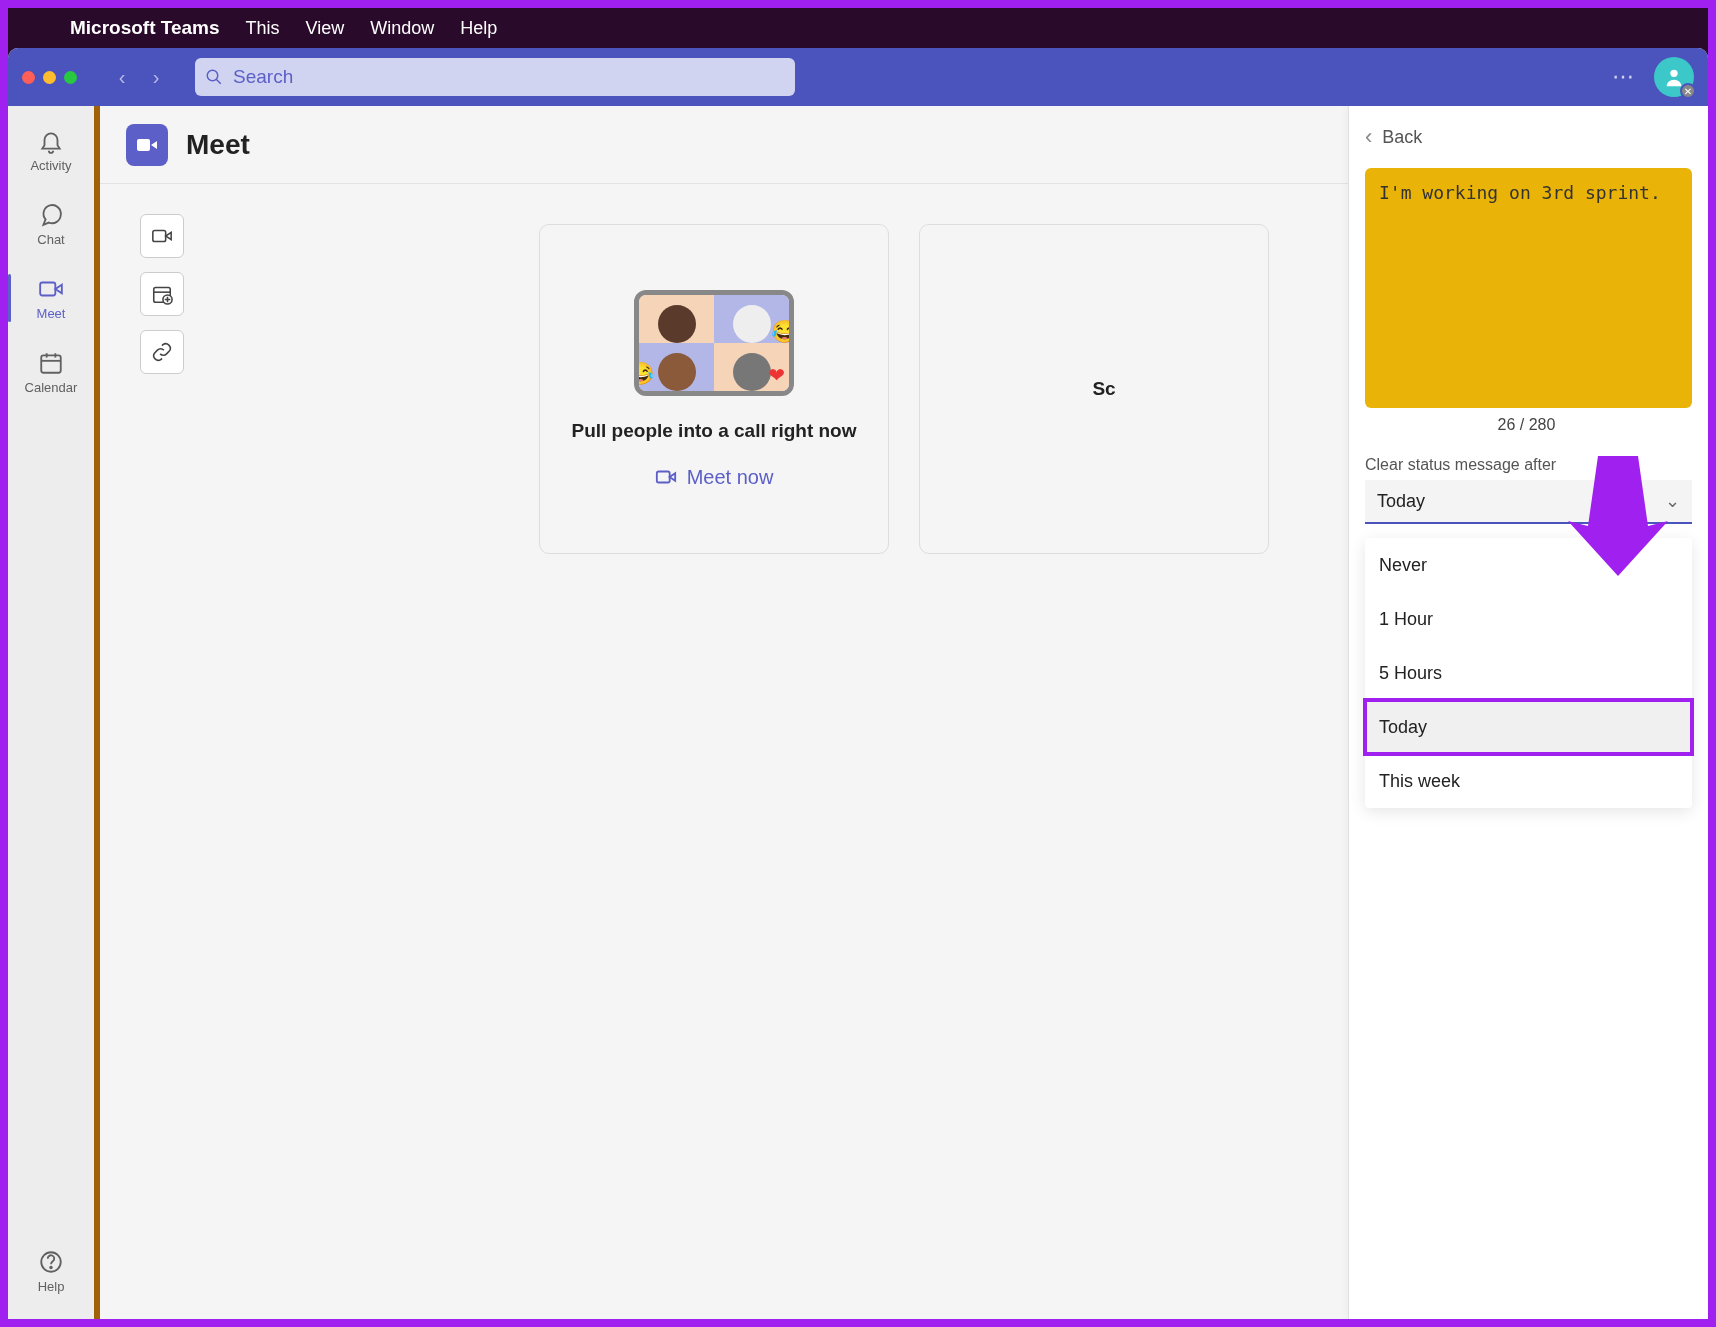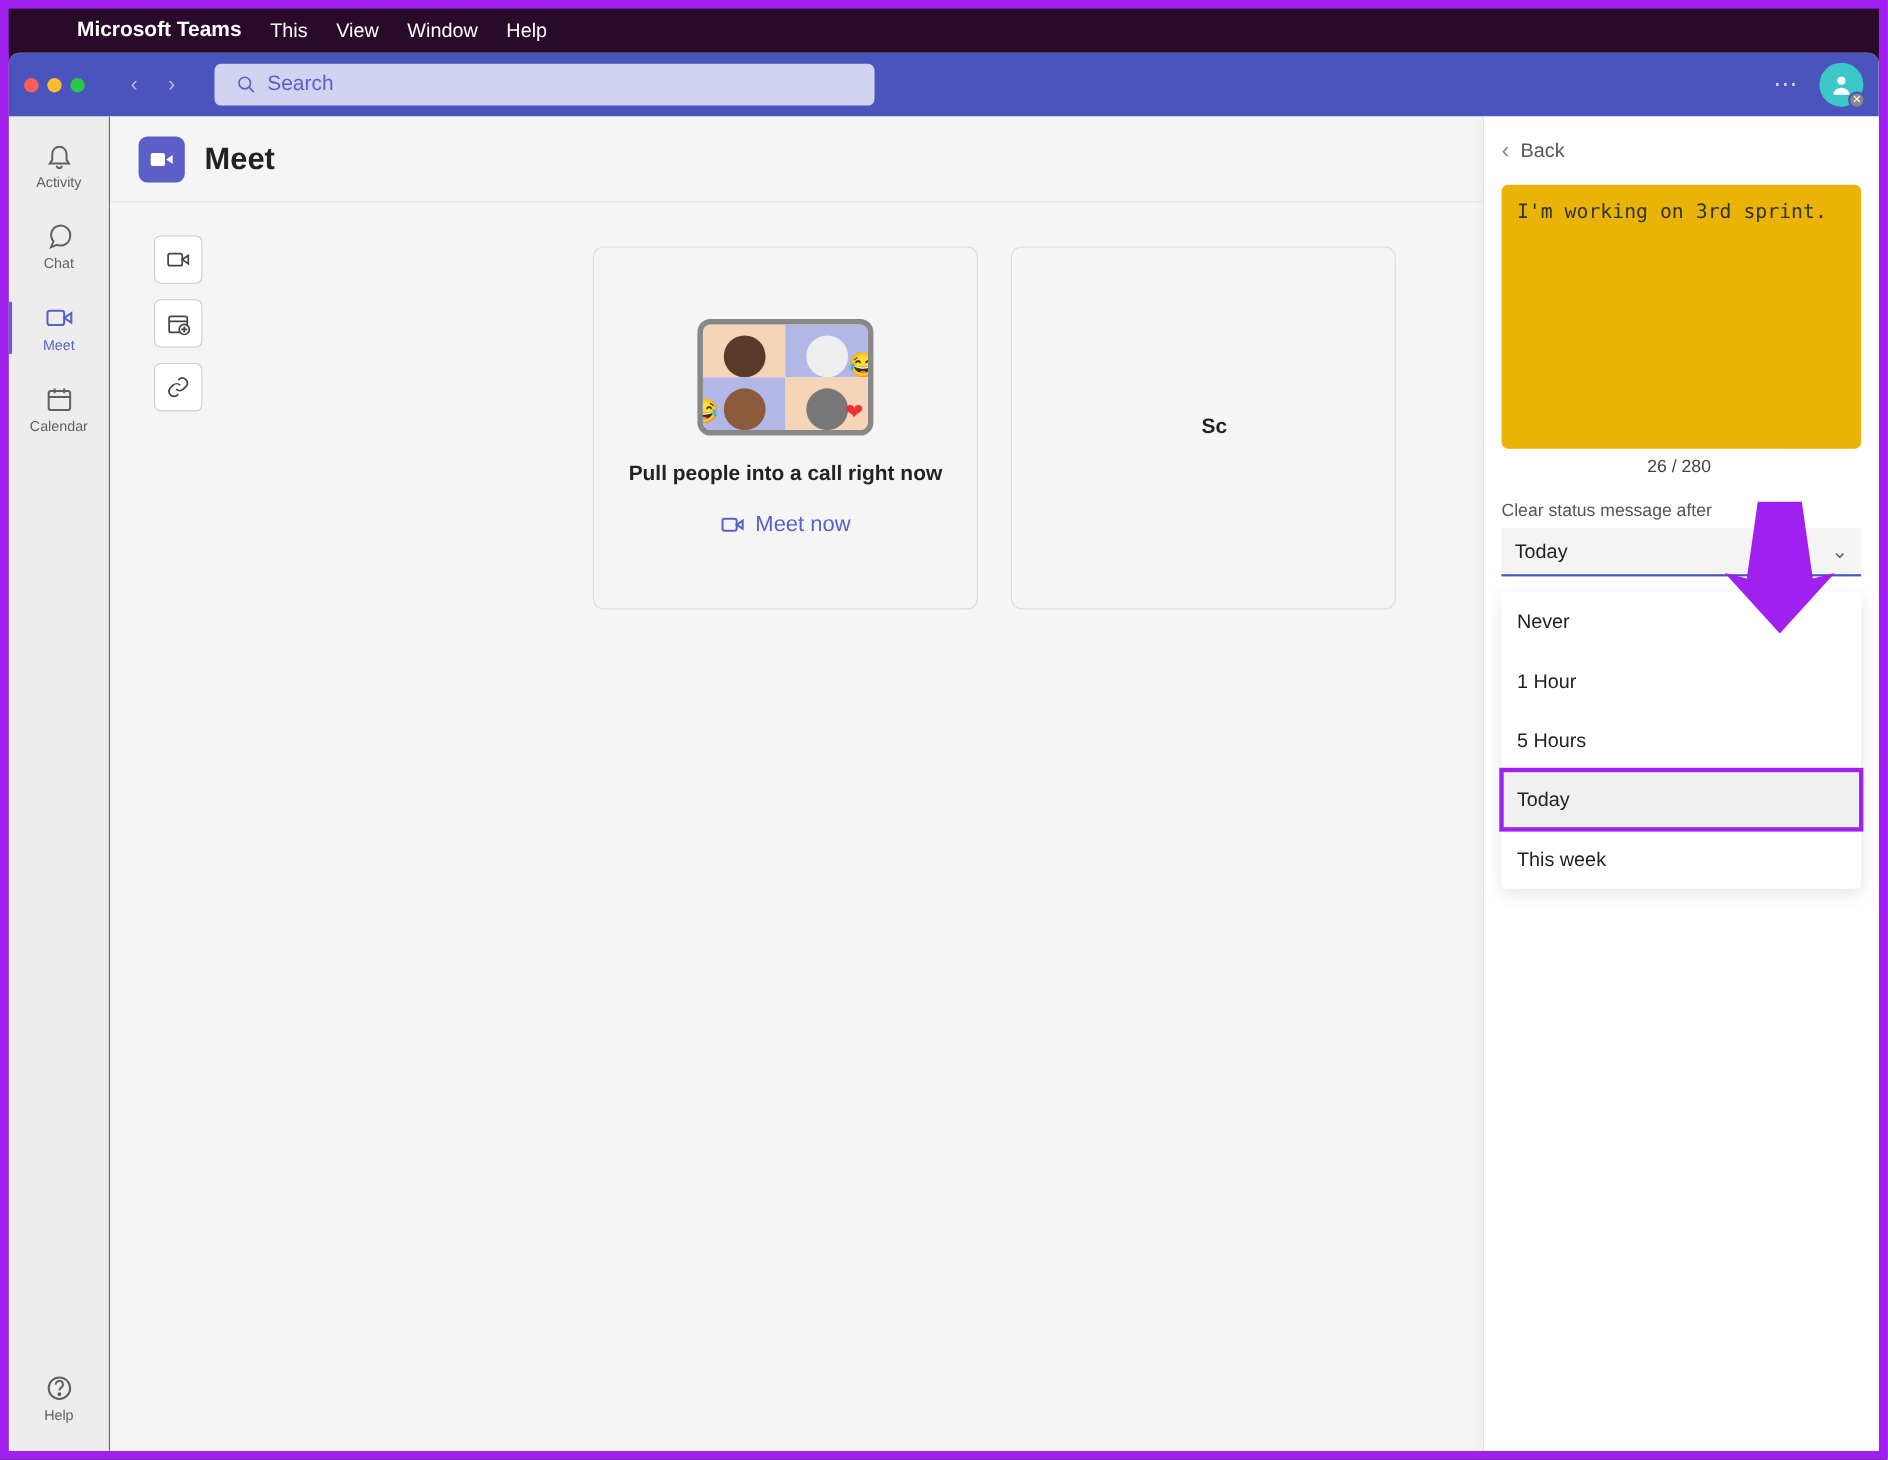--- a/index.html
+++ b/index.html
@@ -61,21 +61,21 @@
   .green { background: #28c840; }
   .nav-arrows { display: flex; gap: 4px; margin: 0 10px; }
   .nav-arrow { width: 30px; height: 30px; display:flex; align-items:center; justify-content:center; color:#b8bbe6; font-size:20px; cursor:pointer;}
   .searchbar {
     flex: 0 0 600px;
     height: 38px;
     background: #d1d4f0;
     border-radius: 6px;
     display: flex;
     align-items: center;
-    padding: 0 20px;
+    padding: 0 10px;
     gap: 10px;
     color: #5b5fc7;
     font-size: 19px;
   }
   .searchbar input {
     border: none; background: transparent; outline: none;
     font-size: 19px; color: #5b5fc7; flex:1;
   }
   .searchbar input::placeholder { color: #5b5fc7; }
   .titlebar-right { margin-left: auto; display:flex; align-items:center; gap:18px; }
@@ -94,21 +94,21 @@
 
   
   .rail {
     width: 92px;
     background: #ededed;
     display: flex;
     flex-direction: column;
     align-items: center;
     padding-top: 10px;
     gap: 6px;
-    border-right: 1px solid #a16207;
+    border-right: 6px solid #a16207;
   }
   .rail-item {
     width: 100%;
     height: 68px;
     display:flex;
     flex-direction:column;
     align-items:center;
     justify-content:center;
     gap:4px;
     color:#616161;

